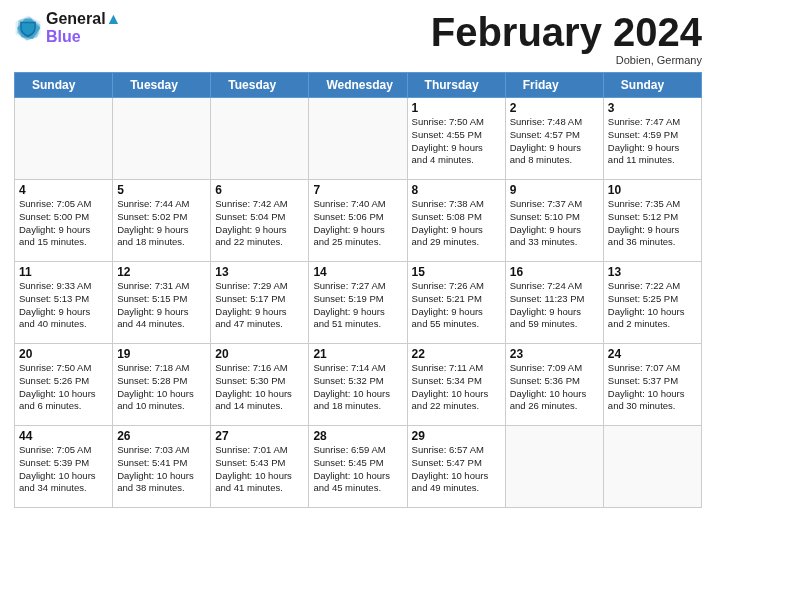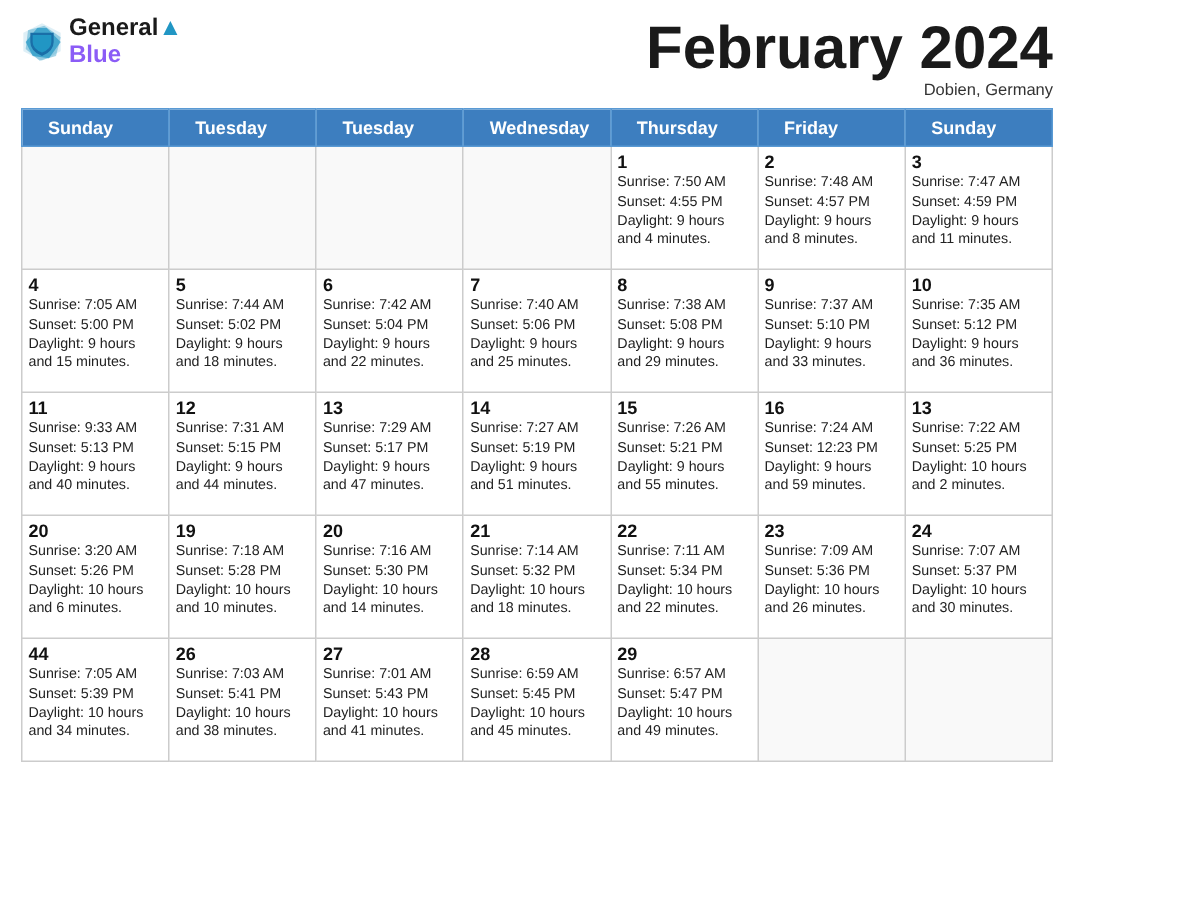--- a/index.html
+++ b/index.html
@@ -228,36 +228,36 @@
           <td>
             <div class="day-num">15</div>
             <div class="day-info">Sunrise: 7:26 AM
 Sunset: 5:21 PM
 Daylight: 9 hours
 and 55 minutes.</div>
           </td>
           <td>
             <div class="day-num">16</div>
             <div class="day-info">Sunrise: 7:24 AM
-Sunset: 12:23 PM
+Sunset: 11:23 PM
 Daylight: 9 hours
 and 59 minutes.</div>
           </td>
           <td>
             <div class="day-num">13</div>
             <div class="day-info">Sunrise: 7:22 AM
 Sunset: 5:25 PM
 Daylight: 10 hours
 and 2 minutes.</div>
           </td>
         </tr>
         <tr>
           <td>
             <div class="day-num">20</div>
-            <div class="day-info">Sunrise: 3:20 AM
+            <div class="day-info">Sunrise: 7:50 AM
 Sunset: 5:26 PM
 Daylight: 10 hours
 and 6 minutes.</div>
           </td>
           <td>
             <div class="day-num">19</div>
             <div class="day-info">Sunrise: 7:18 AM
 Sunset: 5:28 PM
 Daylight: 10 hours
 and 10 minutes.</div>

